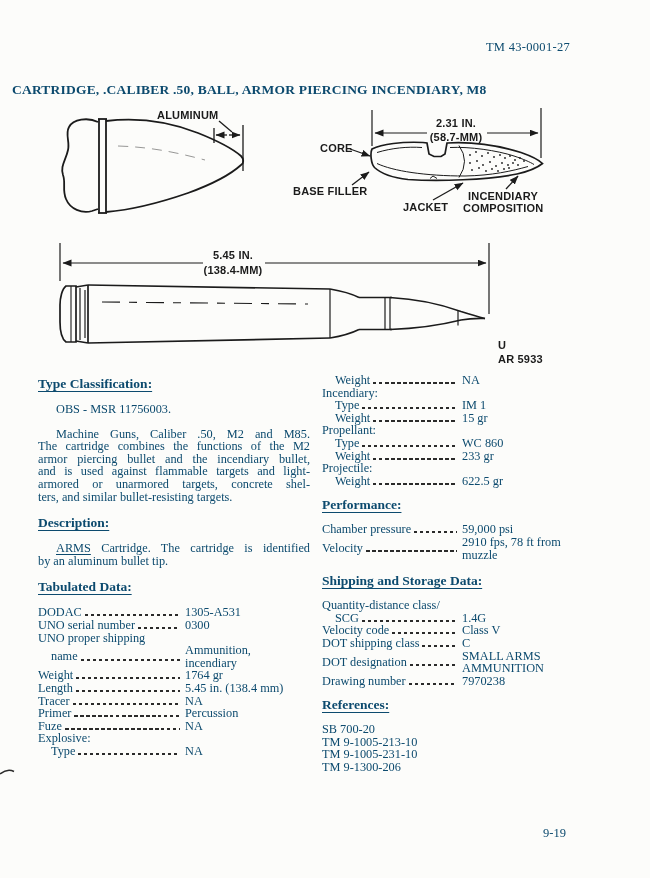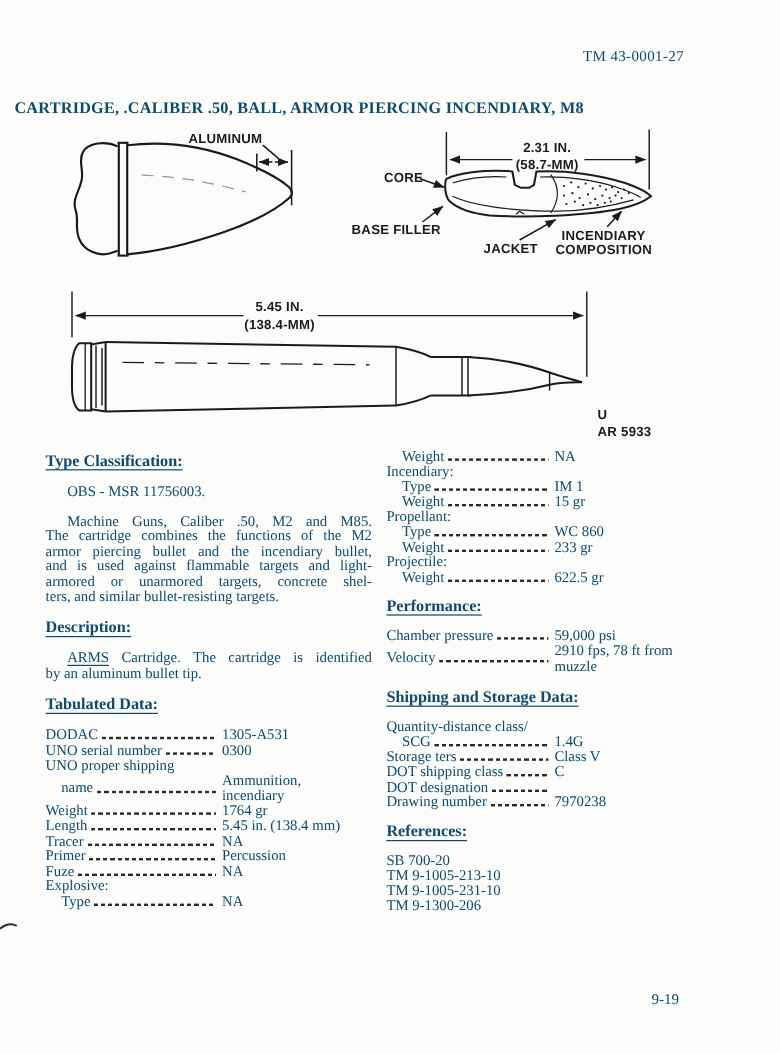--- a/index.html
+++ b/index.html
@@ -391,39 +391,40 @@
         <div class="row indent">
           <div class="lw">
             <span class="lbl">SCG</span>
             <span class="lead"></span>
           </div>
           <span class="val">1.4G</span>
         </div>
 
         <div class="row">
           <div class="lw">
-            <span class="lbl">Storage ters</span>
+            <span class="lbl">Velocity code</span>
             <span class="lead"></span>
           </div>
           <span class="val">Class V</span>
         </div>
 
         <div class="row">
           <div class="lw">
             <span class="lbl">DOT shipping class</span>
             <span class="lead"></span>
           </div>
           <span class="val">C</span>
         </div>
 
         <div class="row">
           <div class="lw">
             <span class="lbl">DOT designation</span>
             <span class="lead"></span>
           </div>
+          <span class="val">SMALL ARMS AMMUNITION</span>
         </div>
 
         <div class="row">
           <div class="lw">
             <span class="lbl">Drawing number</span>
             <span class="lead"></span>
           </div>
           <span class="val">7970238</span>
         </div>
       </div>

